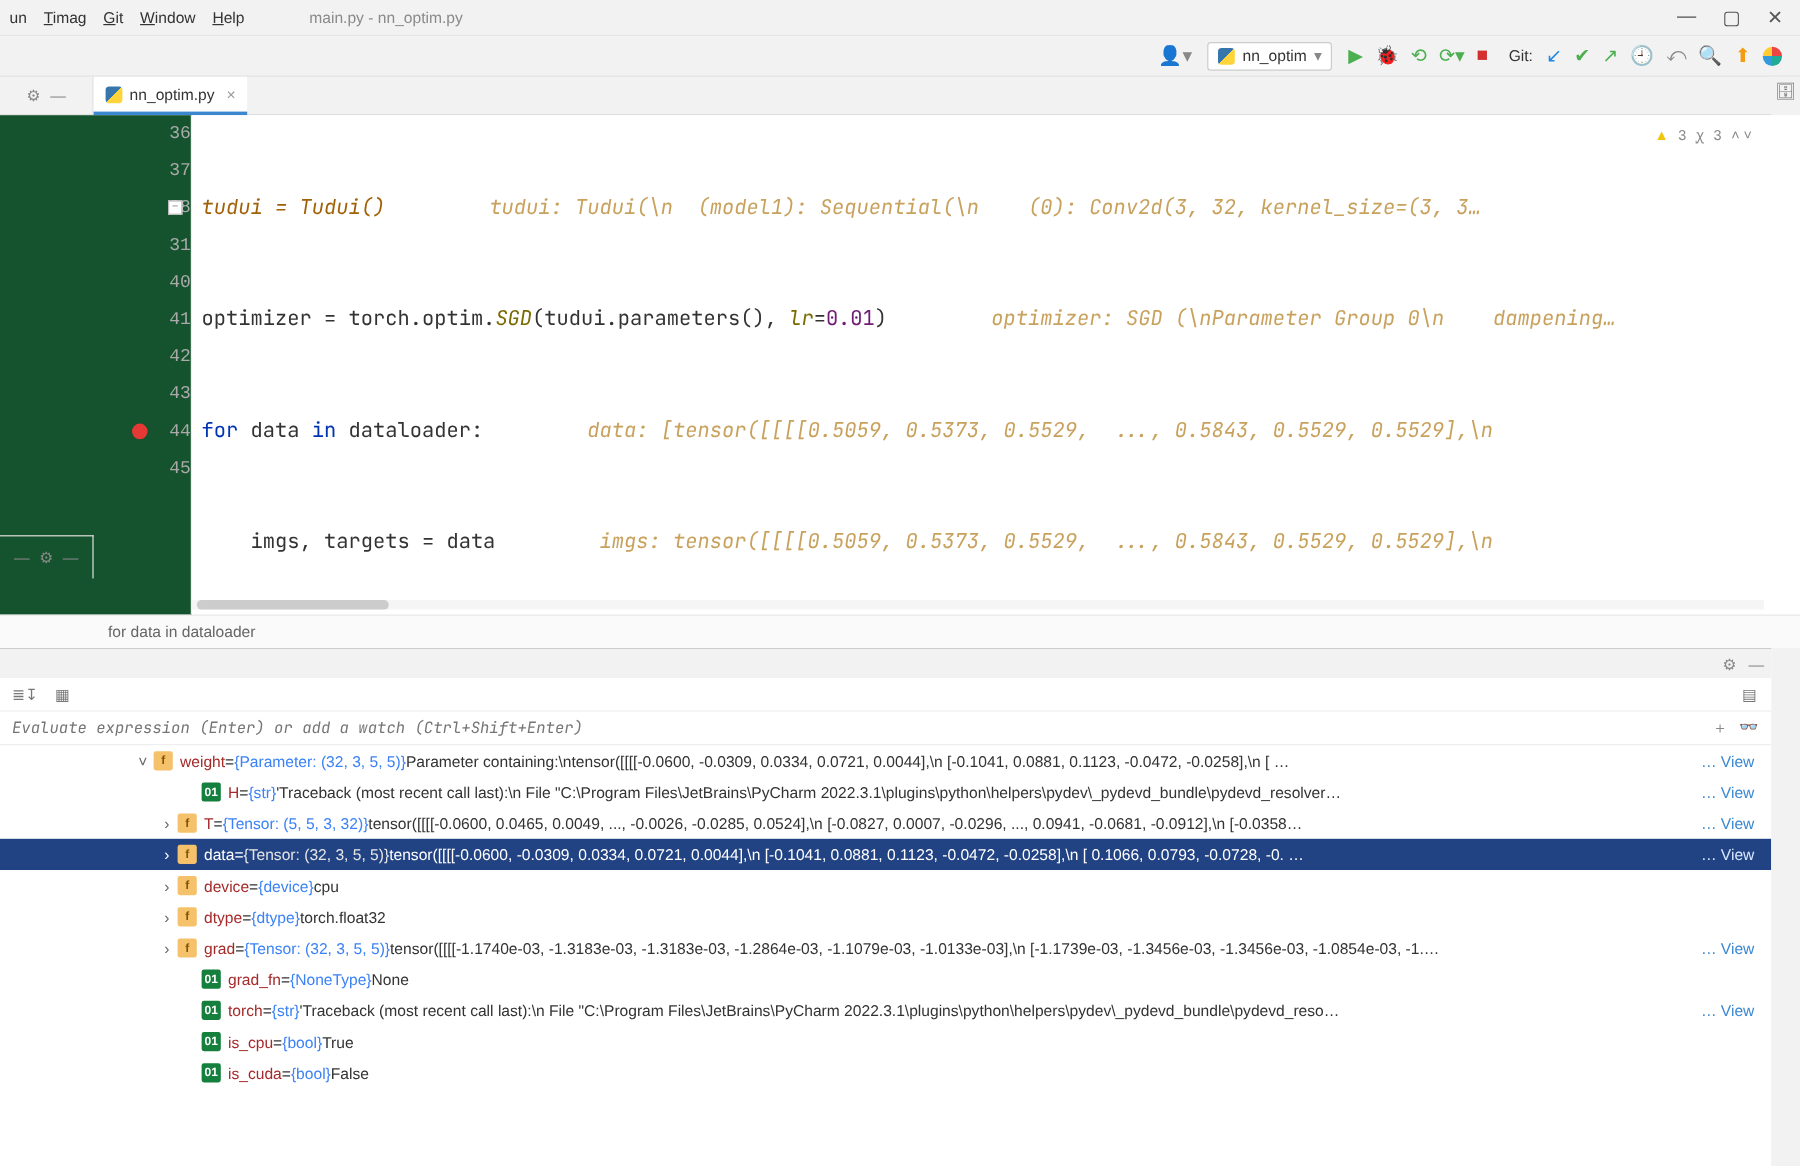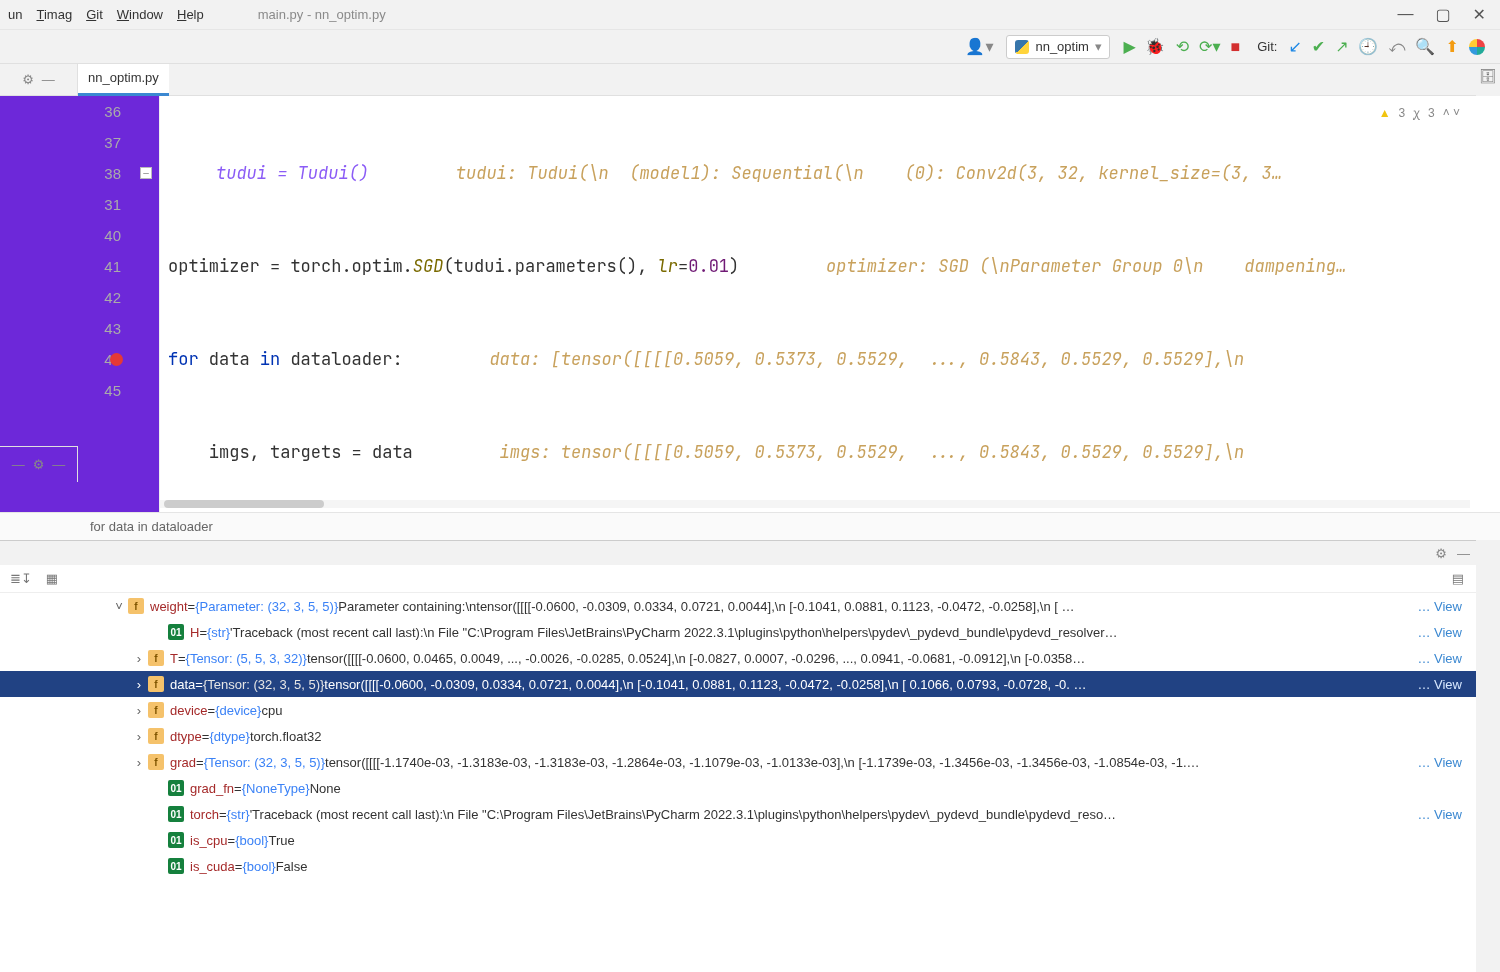--- a/index.html
+++ b/index.html
@@ -91,21 +91,20 @@
     border-right: 1px solid #e0e0e0;
   }
   .file-tab {
     display:flex;
     align-items:center;
     gap:6px;
     padding: 0 10px;
     height: 32px;
     background: #fff;
     border-bottom: 3px solid #3b88d1;
-    flex-direction: column;
   }
   .file-tab .py-icon {
     width:14px; height:14px;
     display:inline-block;
     background: linear-gradient(135deg, #3776ab 50%, #ffd43b 50%);
     border-radius:3px;
   }
   .file-tab .close { color:#999; margin-left:4px; }
   .editor-more { margin-left:auto; padding-right:10px; font-size:18px; color:#888; display:flex; align-items:center; }
   
@@ -135,27 +134,26 @@
   }
   
   .editor {
     display:flex;
     background:#fff;
     height: 416px;
     position: relative;
   }
   .editor .gutter {
     width: 160px;
-    background:#6d28d9;
+    background:#14532d;
     border-right: 1px solid #eee;
     text-align: right;
-    font-family: Liberation Sans, sans-serif;
+    font-family: Liberation Mono, monospace;
     font-size: 15px;
     color: #aaa;
-    padding-right: 38px;
     position:relative;
   }
   .editor .gutter .ln { height: 31px; line-height:31px; position:relative; }
   .breakpoint {
     position:absolute;
     left: 110px;
     top: 9px;
     width:13px; height:13px;
     background:#e53935;
     border-radius:50%;
@@ -177,21 +175,21 @@
     font-size: 17px;
     line-height: 31px;
     white-space: pre;
     flex:1;
     overflow:hidden;
   }
   .code .line { height:31px; padding-left:8px; }
   .kw { color:#0033b3; }
   .fn { color:#7a6a00; font-style:italic; }
   .num { color:#701a75; }
-  .inlay { color:#8b5cf6; font-style:italic;margin-left:48px; }
+  .inlay { color:#a16207; font-style:italic; }
   .inlayo { color:#c8a15c; font-style:italic;margin-left:46px; }
   .breadcrumb-bar {
     height: 28px;
     border-top:1px solid #e5e5e5;
     background:#fafafa;
     display:flex;
     align-items:center;
     padding-left: 90px;
     color:#666;
     font-size:13px;
@@ -419,20 +417,27 @@
   <div class="debug-head">
     <span>⚙</span>
     <span>—</span>
   </div>
   <div class="debug-toolbar">
     <span>≣↧</span>
     <span>▦</span>
     <span style="flex:1"></span>
     <span style="margin-right:12px;">▤</span>
   </div>
+  <div class="eval-row">
+    <input placeholder="Evaluate expression (Enter) or add a watch (Ctrl+Shift+Enter)" style="">
+    <div class="side">
+      <span>＋</span>
+      <span>👓</span>
+    </div>
+  </div>
 
   <div class="vars">
     <div class="var-row" style="padding-left:110px;">
       <span class="arrow">˅</span>
       <span class="ico-f ico-field">f</span>
       <span class="vname">weight</span>
         <span> = </span>
         <span class="vmeta">{Parameter: (32, 3, 5, 5)}</span>
         <span> Parameter containing:\ntensor([[[[-0.0600, -0.0309,  0.0334,  0.0721,  0.0044],\n          [-0.1041,  0.0881,  0.1123, -0.0472, -0.0258],\n          [ …</span>
       <span class="viewlnk">… View</span>

